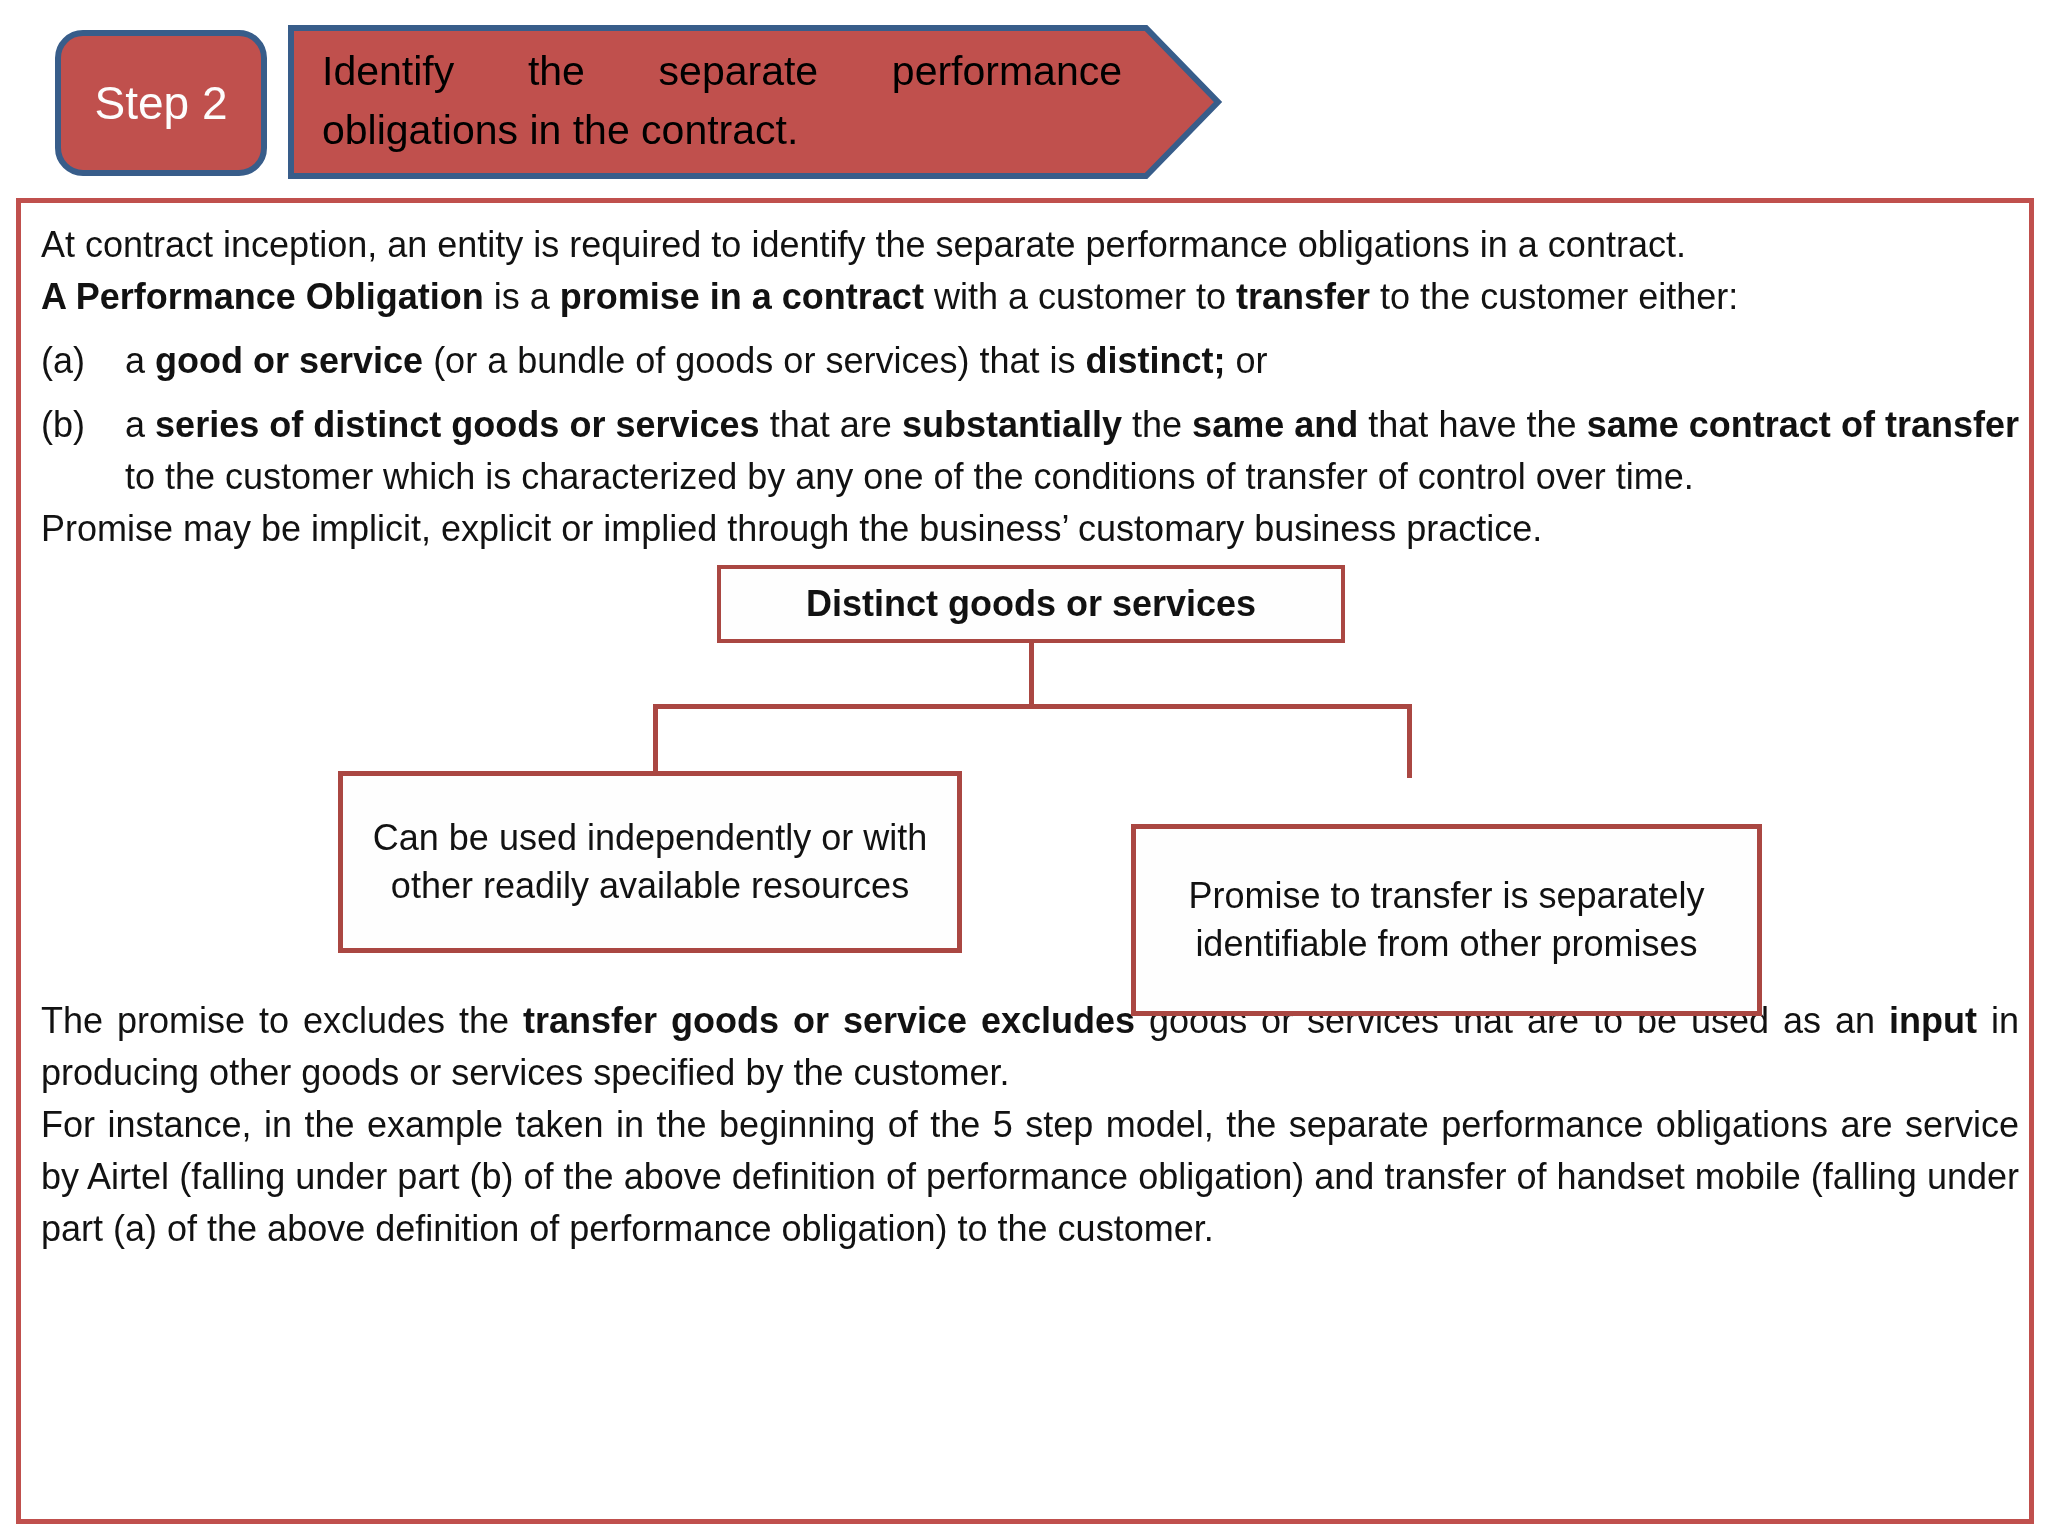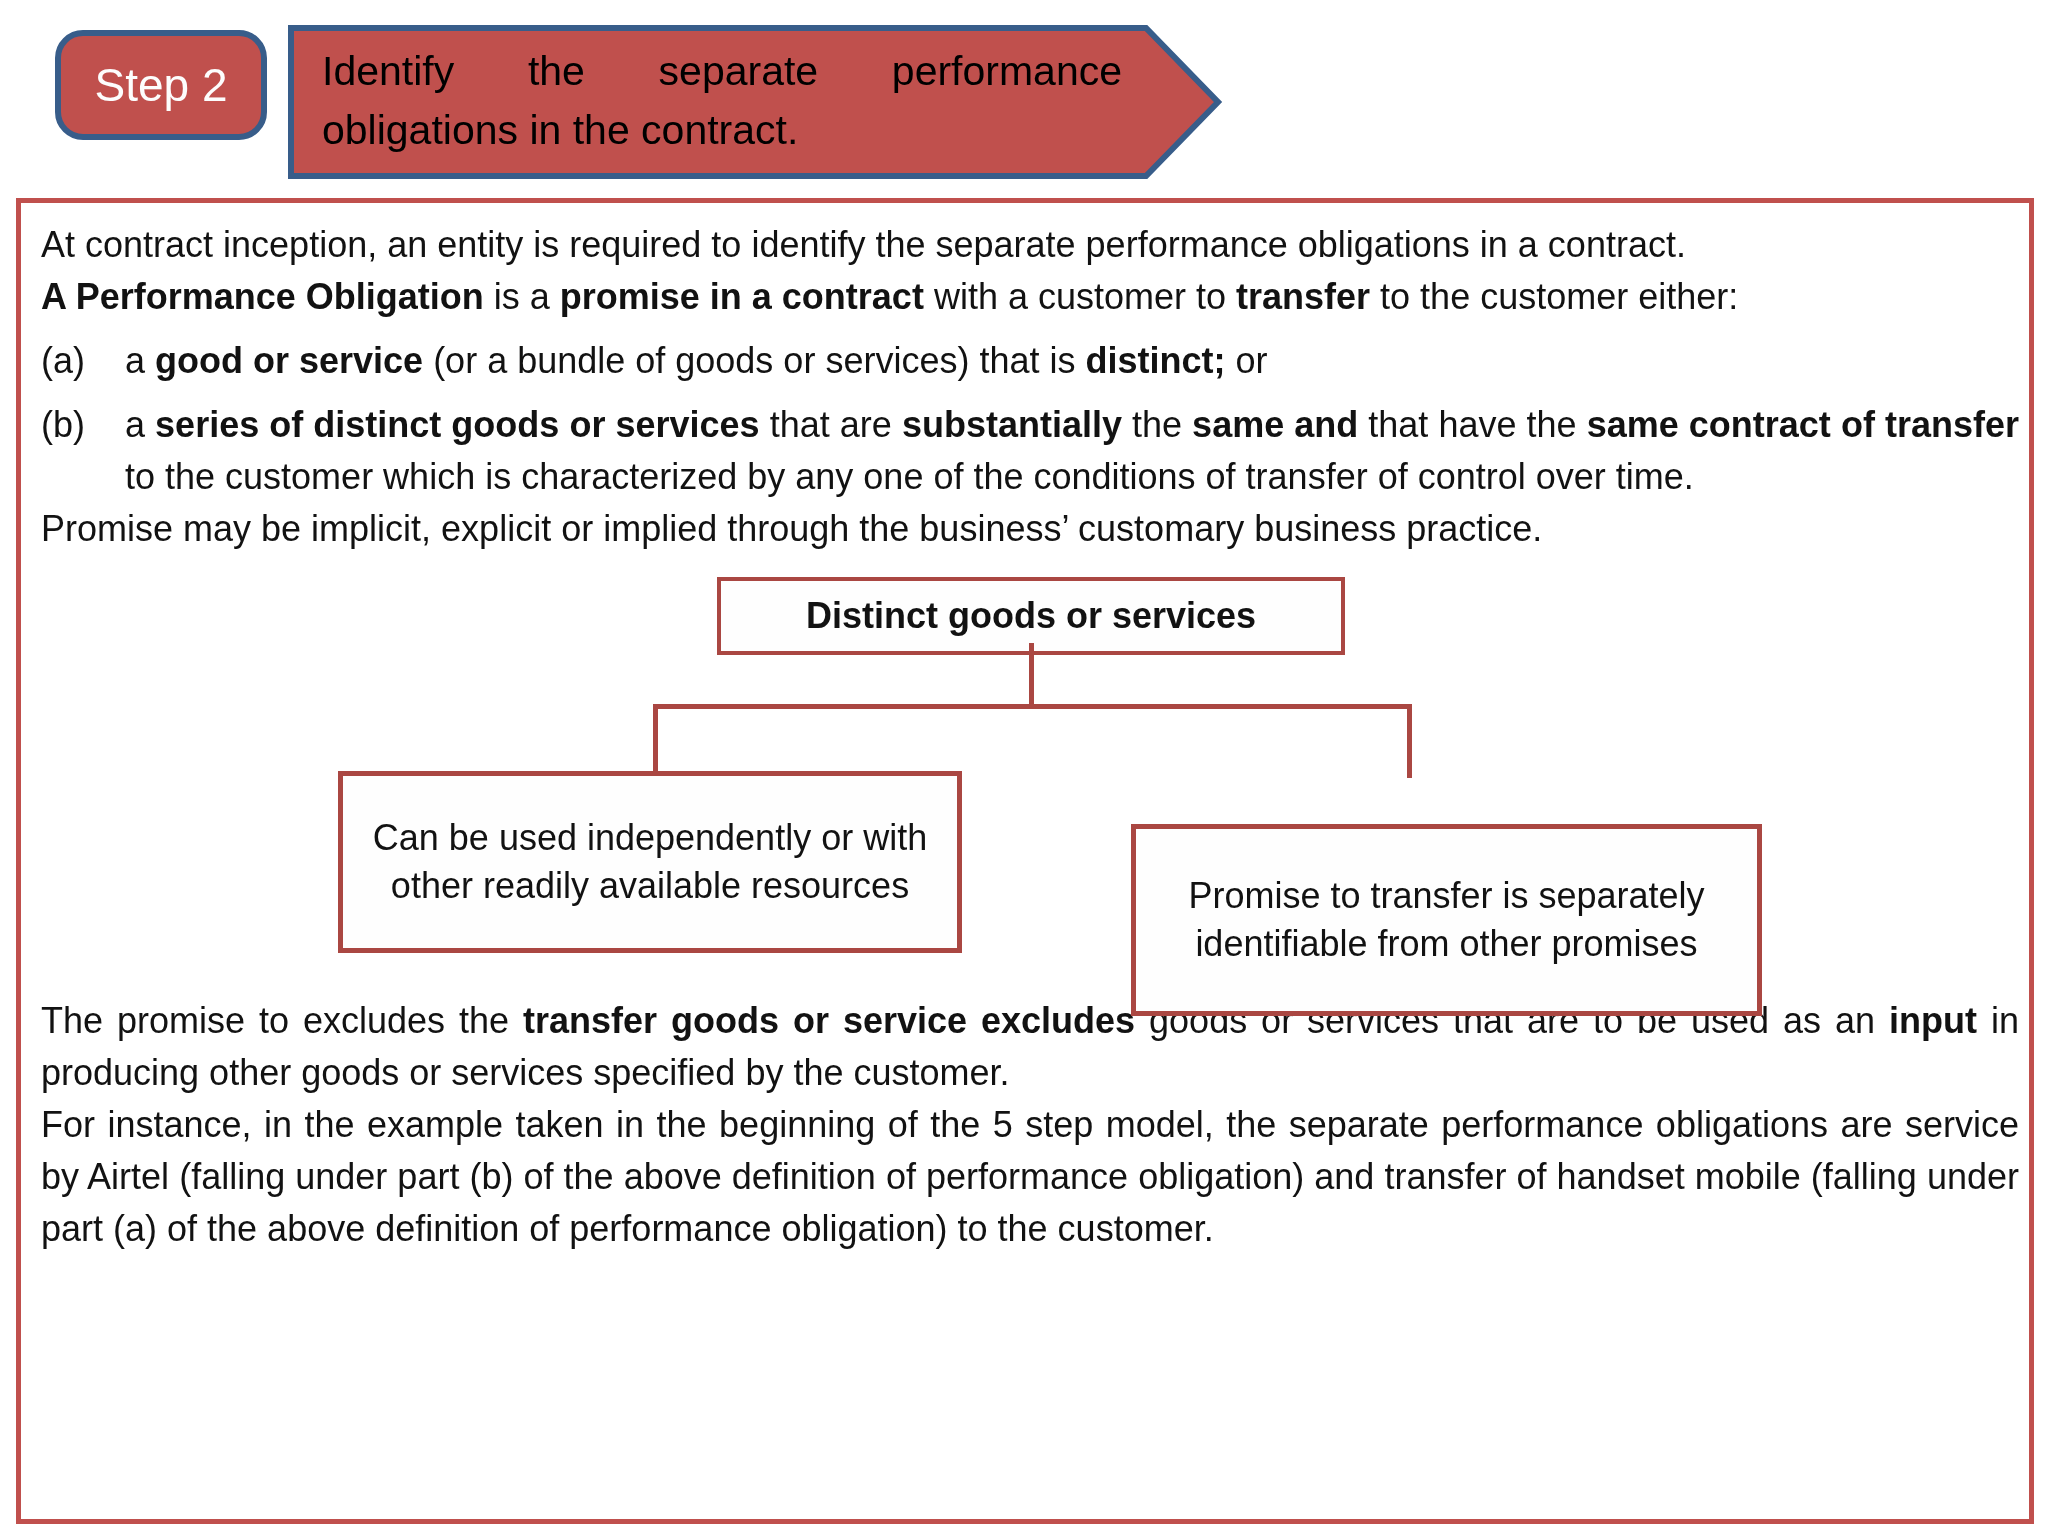--- a/index.html
+++ b/index.html
@@ -3,21 +3,21 @@
 <meta charset="utf-8">
 <style>
   html,body { margin:0; padding:0; background:#ffffff; }
   .slide {
     position:relative; width:2048px; height:1536px; background:#fff;
     font-family:"Liberation Sans", sans-serif; color:#121212; overflow:hidden;
   }
 
   
   .step-box {
-    position:absolute; left:55px; top:30px; width:212px; height:110px;
+    position:absolute; left:55px; top:30px; width:212px; height:146px;
     background:#C0504D; border:6px solid #385D8A; border-radius:28px;
     box-sizing:border-box; display:flex; align-items:center; justify-content:center;
     color:#fdfdfd; font-size:46px;
   }
   .banner { position:absolute; left:288px; top:25px; width:940px; height:154px; }
   .banner svg { position:absolute; left:0; top:0; }
   .banner-text {
     position:absolute; left:34px; top:17px; width:800px;
     color:#000000; font-size:41px; line-height:59px; text-align:justify;
   }
@@ -35,21 +35,21 @@
   .item .text { flex:1; text-align:justify; }
   b { font-weight:bold; }
 
   
   .diagram { position:relative; height:430px; margin-top:10px; }
   .d-box {
     position:absolute; box-sizing:border-box; background:#fefefe;
     border:5px solid #AA4742; display:flex; align-items:center; justify-content:center;
     text-align:center;
   }
-  .d-root { left:676px; top:12px; width:628px; height:78px; border-width:4px; font-weight:bold; }
+  .d-root { left:676px; top:0; width:628px; height:78px; border-width:4px; font-weight:bold; }
   .d-left { left:297px; top:206px; width:624px; height:182px; line-height:48px; padding:0 14px; }
   .d-right { left:1090px; top:211px; width:631px; height:192px; line-height:48px; padding:0 14px;margin-top:48px; }
   .conn { position:absolute; background:#AA4742; }
   .c-v0 { left:988px; top:78px;  width:5px;  height:63px; }
   .c-h  { left:612px; top:139px; width:759px; height:5px; }
   .c-vl { left:612px; top:141px; width:5px; height:67px; }
   .c-vr { left:1366px; top:141px; width:5px; height:72px; }
 
   .p-excludes { margin-top:33px; }
   .p-example  { margin-top:62px; }

